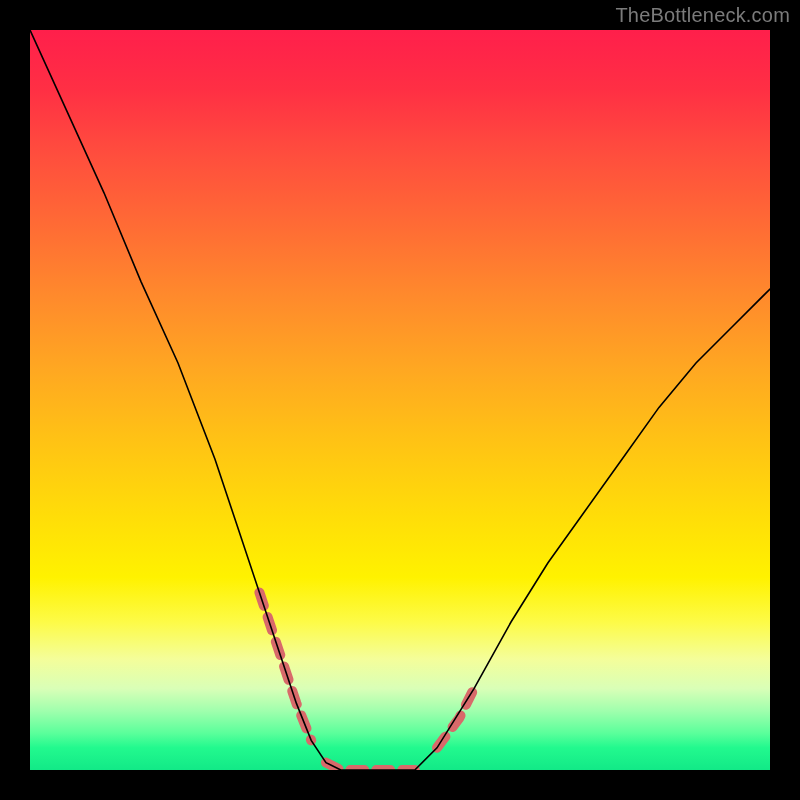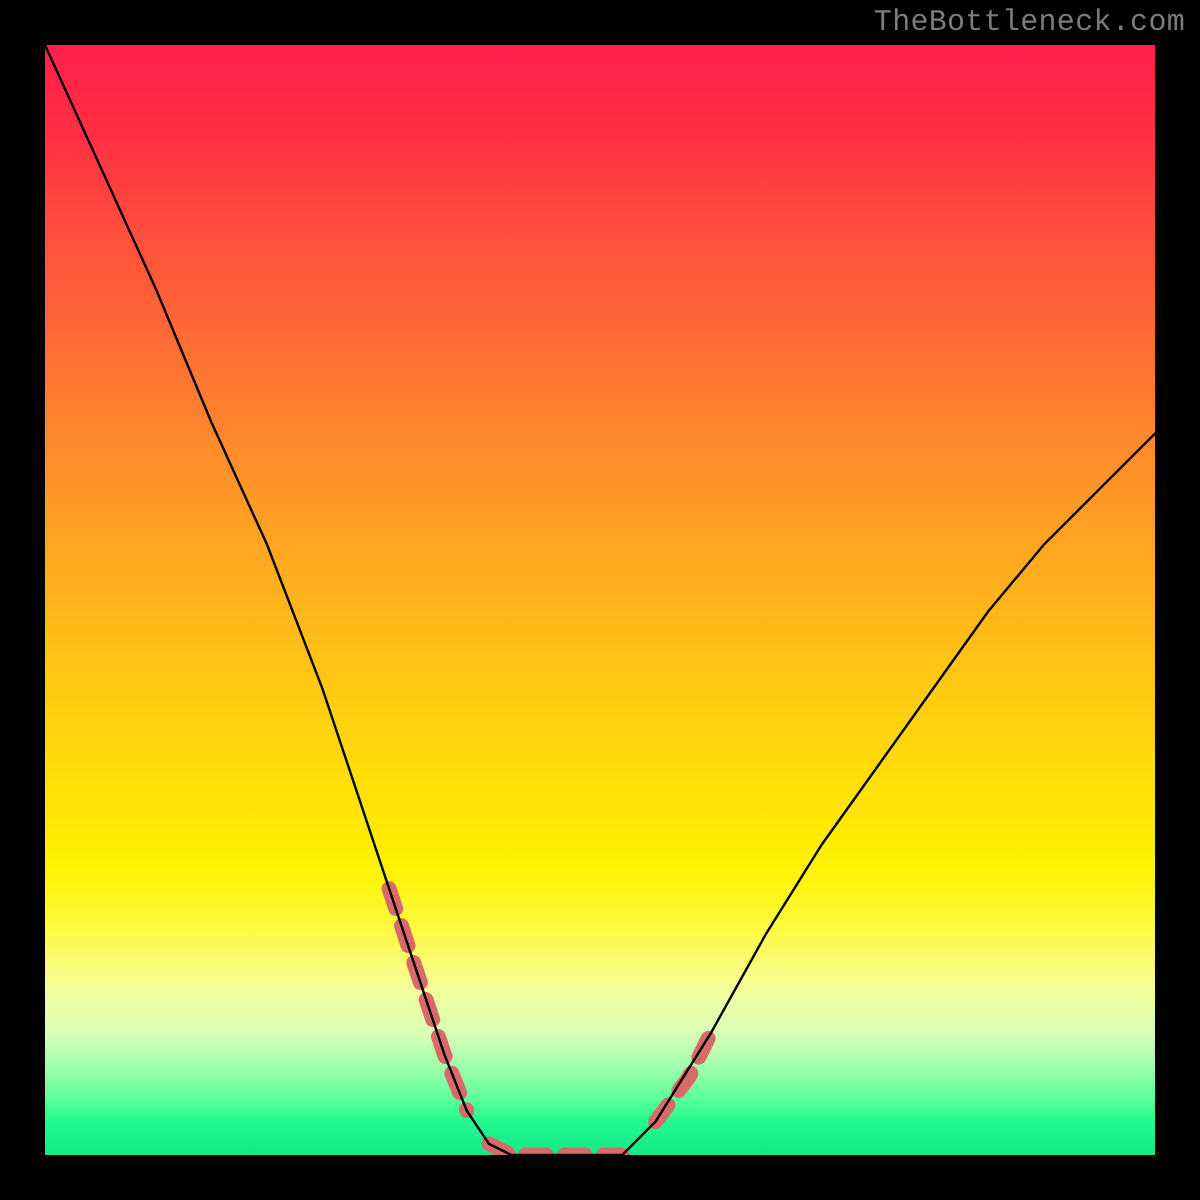--- a/index.html
+++ b/index.html
@@ -9,21 +9,20 @@
     height: 800px;
     background: #000;
     overflow: hidden;
     font-family: Arial, Helvetica, sans-serif;
   }
   .frame {
     position: relative;
     width: 800px;
     height: 577px;
     background: #000;
-    font-family: Liberation Mono, monospace;
   }
   .watermark {
     position: absolute;
     top: 4px;
     right: 10px;
     color: #7b7b7b;
     font-size: 20px;
     font-weight: 500;
     letter-spacing: 0.2px;
     z-index: 50;

